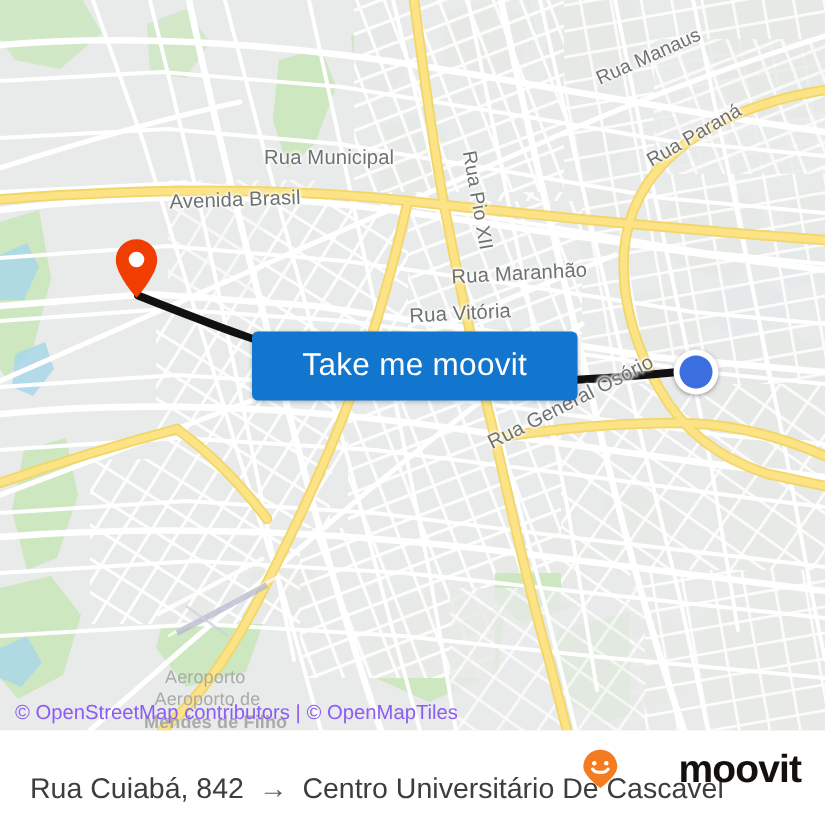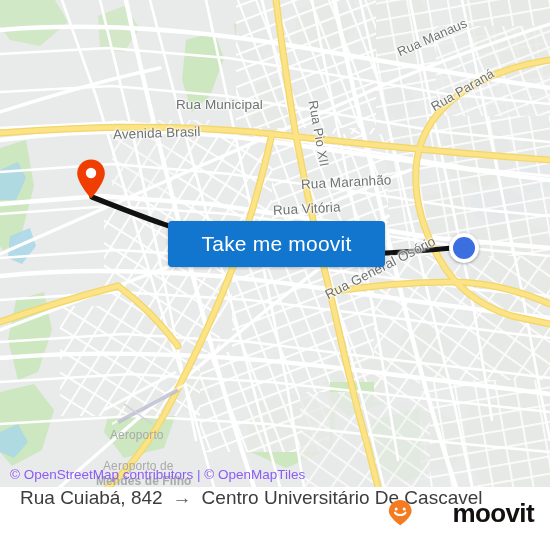--- a/index.html
+++ b/index.html
@@ -121,21 +121,21 @@
 
   
   #footer {
     position: absolute;
     left: 0;
     top: 487px;
     width: 550px;
     height: 51px;
     background: #ffffff;
     display: flex;
-    align-items: flex-start;
+    align-items: flex-end;
   }
   #route-summary {
     display: flex;
     align-items: center;
     margin-left: 20px;
     white-space: nowrap;
   }
   #route-summary .endpoint {
     font-family: "Liberation Sans", sans-serif;
     font-size: 19px;
@@ -327,21 +327,21 @@
 
     <div id="map-labels">
         <div class="map-label" style="left: 398px; top: 45px; font-size: 13px; transform: rotate(-24deg); transform-origin: left center;">Rua Manaus</div>
         <div class="map-label" style="left: 432px; top: 100px; font-size: 13px; transform: rotate(-30deg); transform-origin: left center;">Rua Paraná</div>
         <div class="map-label" style="left: 176px; top: 97px; font-size: 13.5px;">Rua Municipal</div>
         <div class="map-label" style="left: 313px; top: 93px; font-size: 13px; transform: rotate(80deg); transform-origin: left center;">Rua Pio XII</div>
         <div class="map-label" style="left: 113px; top: 127px; font-size: 13.5px; transform: rotate(-2deg); transform-origin: left center;">Avenida Brasil</div>
         <div class="map-label" style="left: 301px; top: 177px; font-size: 13.5px; transform: rotate(-3deg); transform-origin: left center;">Rua Maranhão</div>
         <div class="map-label" style="left: 273px; top: 203px; font-size: 13.5px; transform: rotate(-3deg); transform-origin: left center;">Rua Vitória</div>
         <div class="map-label" style="left: 326px; top: 288px; font-size: 13.5px; transform: rotate(-27deg); transform-origin: left center;">Rua General Osório</div>
-        <div class="map-label faint" style="left: 110px; top: 428px; font-size: 12px;">Aeroporto</div>
+        <div class="map-label faint" style="left: 110px; top: 444px; font-size: 12px;">Aeroporto</div>
         <div class="map-label faint" style="left: 103px; top: 459px; font-size: 12px;">Aeroporto de</div>
         <div class="map-label faint" style="left: 96px; top: 474px; font-size: 12px; font-weight: bold;">Mendes de Filho</div>
       </div>
 
     <div class="pin" id="origin-pin" style="left:76px; top:158px;">
       <svg viewBox="0 0 30 42" width="30" height="42">
         <path d="M15 1.5 C7.3 1.5 1.2 7.6 1.2 15.3 C1.2 25.2 15 40.5 15 40.5 C15 40.5 28.8 25.2 28.8 15.3 C28.8 7.6 22.7 1.5 15 1.5 Z" fill="#f03d02"></path>
         <circle cx="15" cy="15" r="5.2" fill="#ffffff"></circle>
       </svg>
     </div>

